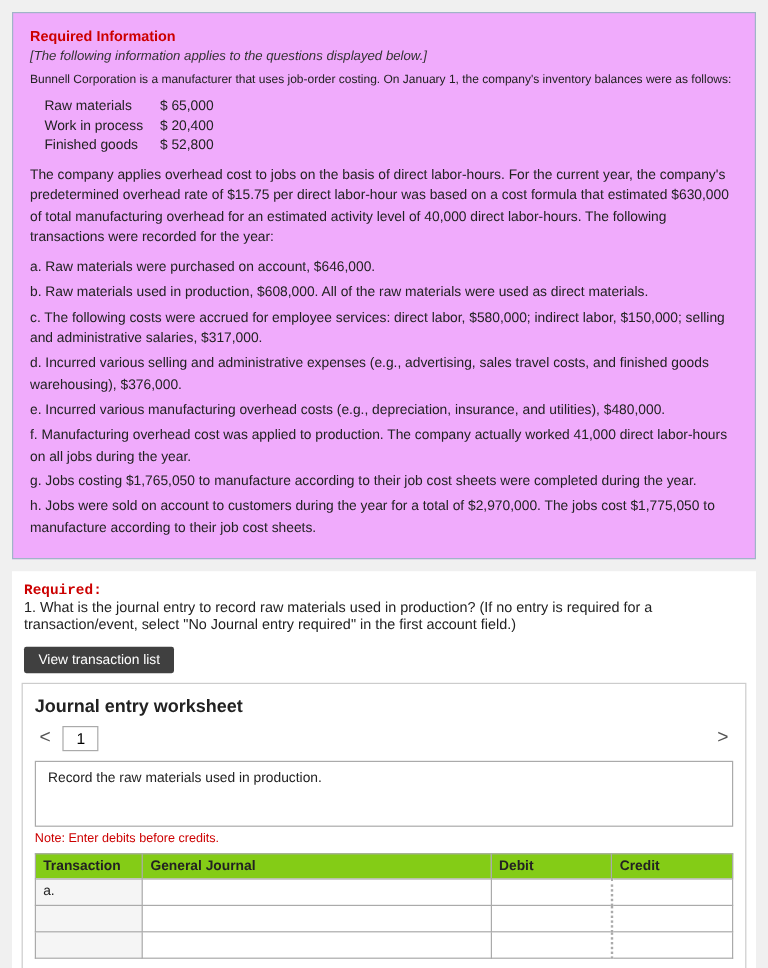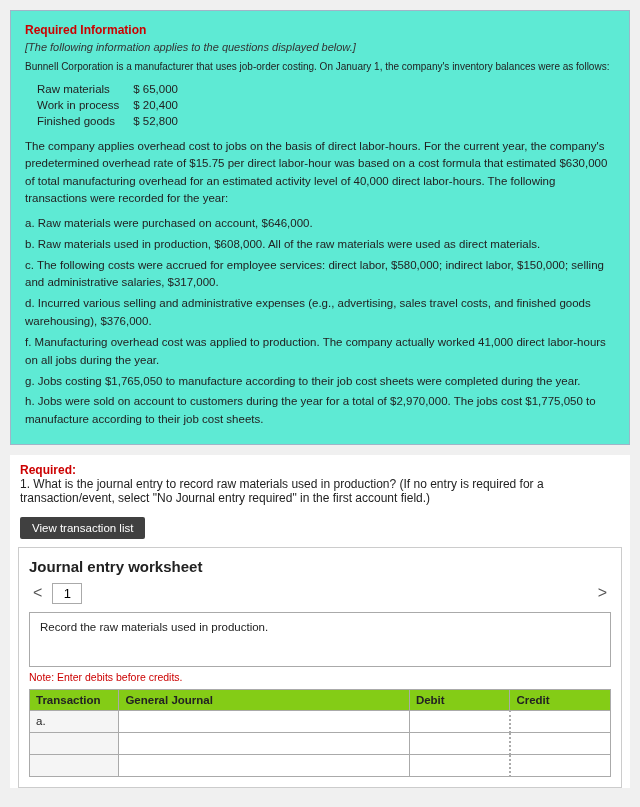--- a/index.html
+++ b/index.html
@@ -4,21 +4,21 @@
   <style>
     * { box-sizing: border-box; margin: 0; padding: 0; }
     body {
       font-family: Arial, sans-serif;
       font-size: 12px;
       background: #f0f0f0;
       padding: 10px;
       width: 640px;
     }
     .top-section {
-      background: #5eead4;
+      background: #f0abfc;
       border: 1px solid #a0b4c8;
       padding: 12px 14px;
       margin-bottom: 10px;
     }
     .required-info-title {
       color: #cc0000;
       font-weight: bold;
       font-size: 12px;
       margin-bottom: 4px;
     }
@@ -60,20 +60,21 @@
       background: #fff;
       padding: 0;
     }
     .required-question {
       font-size: 12px;
       color: #222;
       padding: 8px 10px 6px 10px;
     }
     .required-question strong {
       color: #cc0000;
+      font-family: Liberation Mono, monospace;
     }
     .view-transaction-btn {
       display: inline-block;
       background: #404040;
       color: #fff;
       border: none;
       padding: 5px 12px;
       font-size: 11.5px;
       cursor: pointer;
       margin: 6px 10px 8px 10px;
@@ -199,20 +200,21 @@
           <td>$ 52,800</td>
         </tr>
       </tbody>
   </table>
   <div class="overhead-text">The company applies overhead cost to jobs on the basis of direct labor-hours. For the current year, the company's predetermined overhead rate of $15.75 per direct labor-hour was based on a cost formula that estimated $630,000 of total manufacturing overhead for an estimated activity level of 40,000 direct labor-hours. The following transactions were recorded for the year:</div>
   <div class="transactions-list" id="transactions-list">
       <p>a. Raw materials were purchased on account, $646,000.</p>
       <p>b. Raw materials used in production, $608,000. All of the raw materials were used as direct materials.</p>
       <p>c. The following costs were accrued for employee services: direct labor, $580,000; indirect labor, $150,000; selling and administrative salaries, $317,000.</p>
       <p>d. Incurred various selling and administrative expenses (e.g., advertising, sales travel costs, and finished goods warehousing), $376,000.</p>
+      <p>e. Incurred various manufacturing overhead costs (e.g., depreciation, insurance, and utilities), $480,000.</p>
       <p>f. Manufacturing overhead cost was applied to production. The company actually worked 41,000 direct labor-hours on all jobs during the year.</p>
       <p>g. Jobs costing $1,765,050 to manufacture according to their job cost sheets were completed during the year.</p>
       <p>h. Jobs were sold on account to customers during the year for a total of $2,970,000. The jobs cost $1,775,050 to manufacture according to their job cost sheets.</p>
     </div>
 </div>
 
 <div class="bottom-section">
   <div class="required-question">
     <strong>Required:</strong><br>
     <span>1. What is the journal entry to record raw materials used in production? (If no entry is required for a transaction/event, select "No Journal entry required" in the first account field.)</span>

